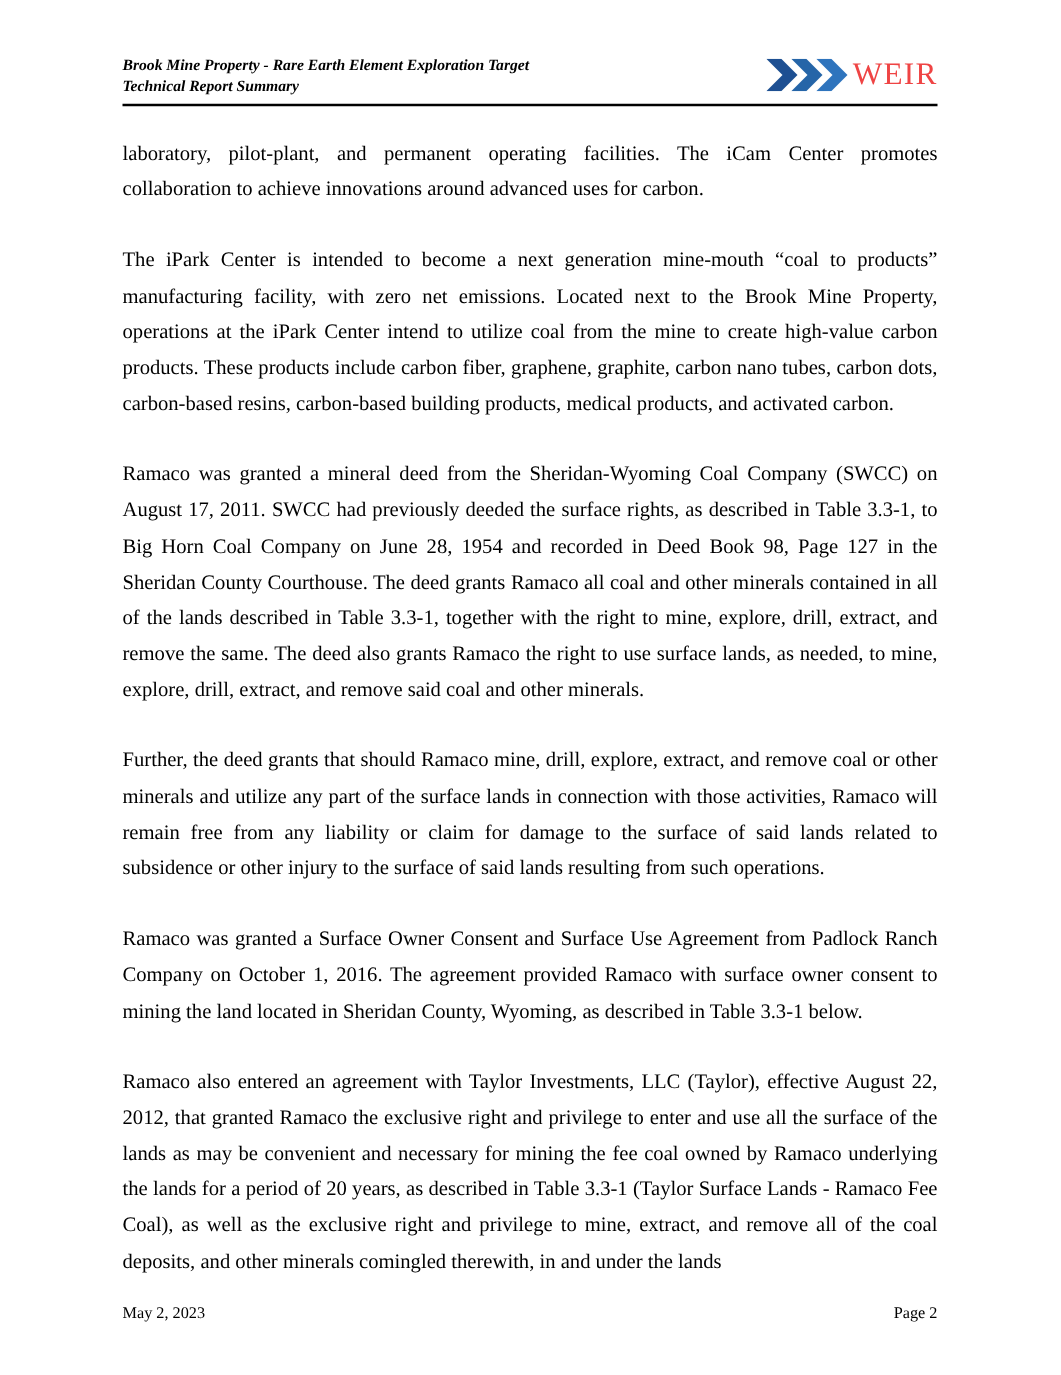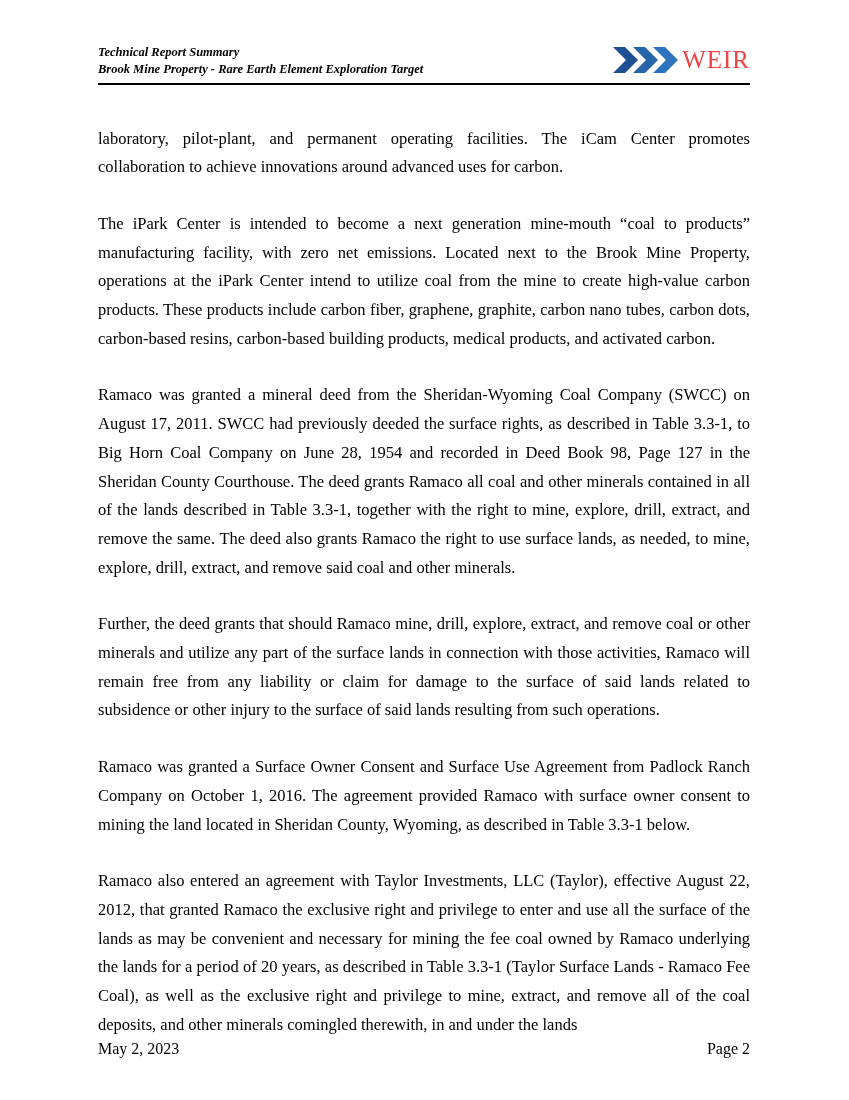--- a/index.html
+++ b/index.html
@@ -44,53 +44,53 @@
     letter-spacing: 1px;
     font-weight: normal;
   }
   .body-copy {
     padding-top: 24px;
   }
   .para {
     font-size: 16.5px;
     line-height: 1.74;
     text-align: justify;
-    margin: 16px 0 28px 0;
+    margin: 0 0 28px 0;
   }
   .section-heading {
     font-size: 16.5px;
     font-weight: bold;
     margin: 40px 0 40px 0;
   }
   .section-heading .num {
     display: inline-block;
     width: 52px;
   }
   .page-footer {
     position: absolute;
     left: 98px;
     right: 99px;
     bottom: 42px;
     display: flex;
     justify-content: space-between;
-    font-size: 16px;
+    font-size: 13px;
   }
   .chevrons {
     display: block;
   }
 </style>
 </head>
 <body>
 
 <div class="page">
 
   <div class="report-header">
     <div class="header-lines">
+      <div>Brook Mine Property - Rare Earth Element Exploration Target</div>
       <div>Technical Report Summary</div>
-      <div>Brook Mine Property - Rare Earth Element Exploration Target</div>
     </div>
     <div class="logo">
       <span>
         <svg class="chevrons" width="66" height="26" viewBox="0 0 66 26" xmlns="http://www.w3.org/2000/svg">
           <path d="M0 0 L12 0 L25 13 L12 26 L0 26 L13 13 Z" fill="#1d4f92"></path>
           <path d="M20 0 L32 0 L45 13 L32 26 L20 26 L33 13 Z" fill="#2565a8"></path>
           <path d="M40 0 L52 0 L65 13 L52 26 L40 26 L53 13 Z" fill="#2e74bd"></path>
         </svg>
       </span>
       <span class="logo-text" style="color:#ef4444">WEIR</span>

